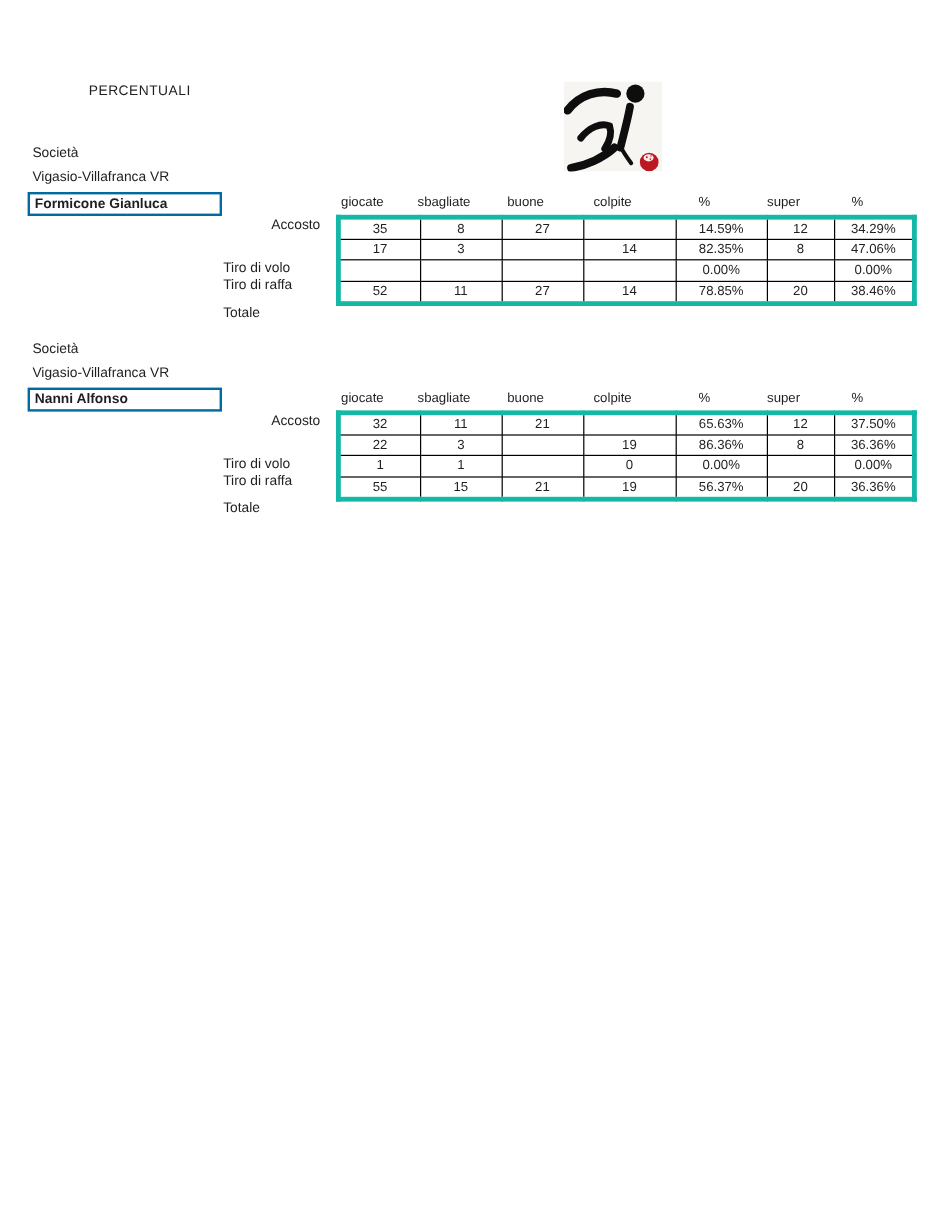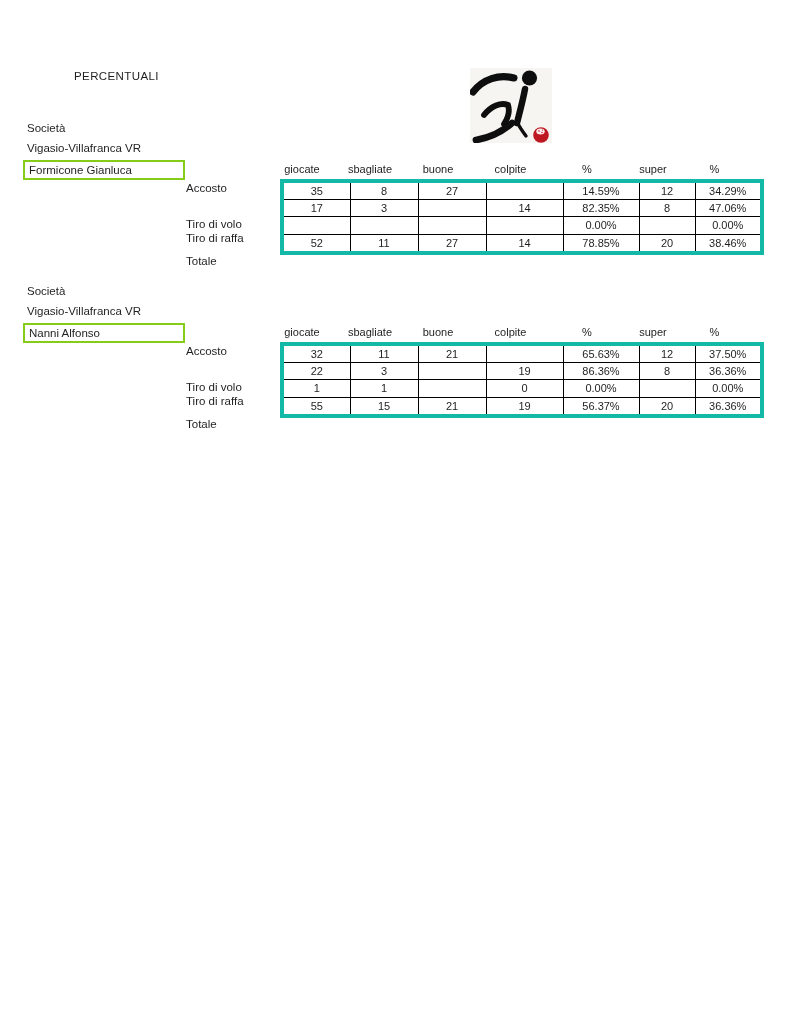--- a/index.html
+++ b/index.html
@@ -21,24 +21,25 @@
   }
   .player-block { position:absolute; left:0; width:791px; height:150px; }
   #block1 { top:122px; }
   #block2 { top:285px; }
 
   .society-label  { position:absolute; left:27px; top:0px;  font-size:11.5px; }
   .society-name   { position:absolute; left:27px; top:20px; font-size:11.5px; }
   .player-name-box {
     position:absolute; left:23px; top:38px;
     width:154px; height:16px;
-    border:2px solid #84cc16;
+    border:2px solid #0369a1;
     line-height:16px; padding-left:4px;
     font-size:11.5px; background:#ffffff;
     white-space:nowrap;
+    font-weight:bold;
   }
   .col-headers {
     position:absolute; left:268px; top:41px;
     width:480px; display:flex; font-size:11px;
   }
   .col-headers span { display:block; text-align:center; }
   .cw0 { width:68px; } .cw1 { width:68px; } .cw2 { width:68px; }
   .cw3 { width:77px; } .cw4 { width:76px; } .cw5 { width:56px; } .cw6 { width:67px; }
 
   table.stats {
@@ -50,21 +51,21 @@
     border:1.5px solid #000000;
     height:16.2px; padding:0;
     text-align:center; vertical-align:middle;
     font-size:11px; color:#1f1f1f;
     overflow:hidden; white-space:nowrap;
   }
   .row-label {
     position:absolute; left:186px;
     font-size:11.5px; line-height:18px; white-space:nowrap;
   }
-  .rl0 { top:57px; } .rl1 { top:75px;margin-top:32px; } .rl2 { top:93px; } .rl3 { top:111px;margin-top:19px; }
+  .rl0 { top:57px;margin-left:40px; } .rl1 { top:75px;margin-top:32px; } .rl2 { top:93px; } .rl3 { top:111px;margin-top:19px; }
 </style>
 </head>
 <body>
 
 <div class="page-title">PERCENTUALI</div>
 
 <div class="logo">
   <svg viewBox="0 0 82 75" width="82" height="75">
     <rect x="0" y="0" width="82" height="75" fill="#f6f5f2"></rect>
     <circle cx="59.5" cy="10" r="7.6" fill="#0e0e0e"></circle>

